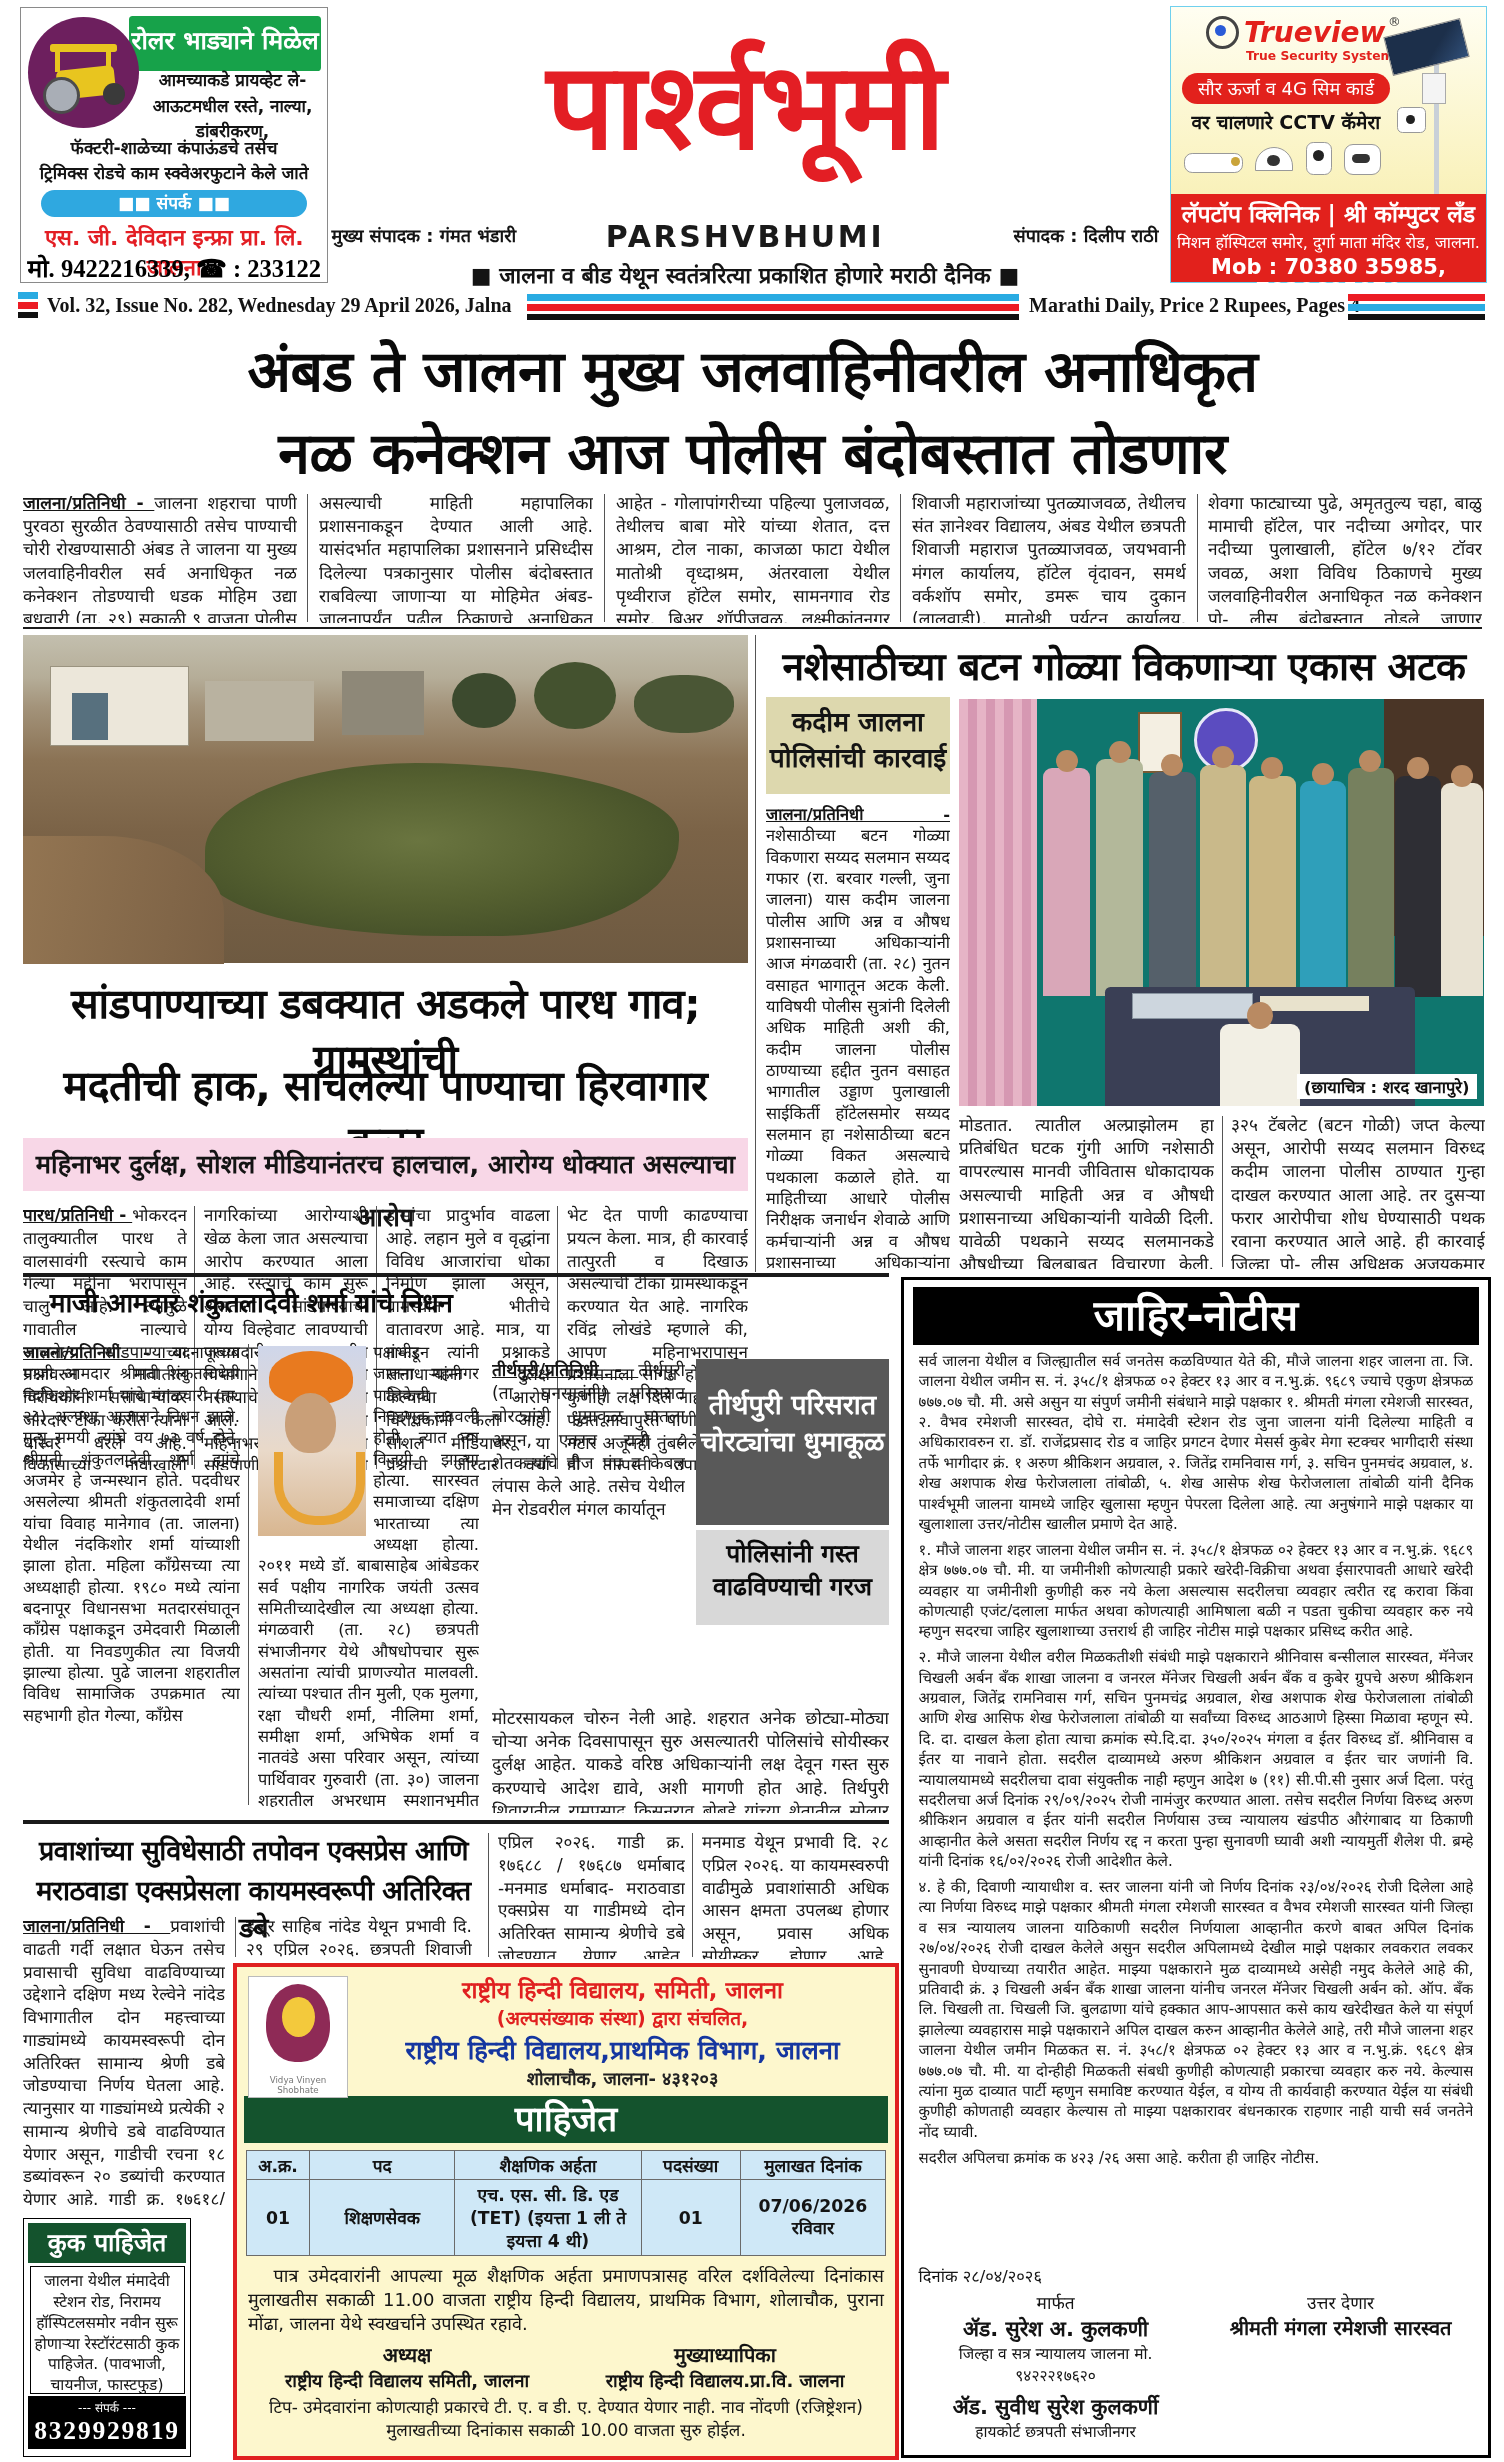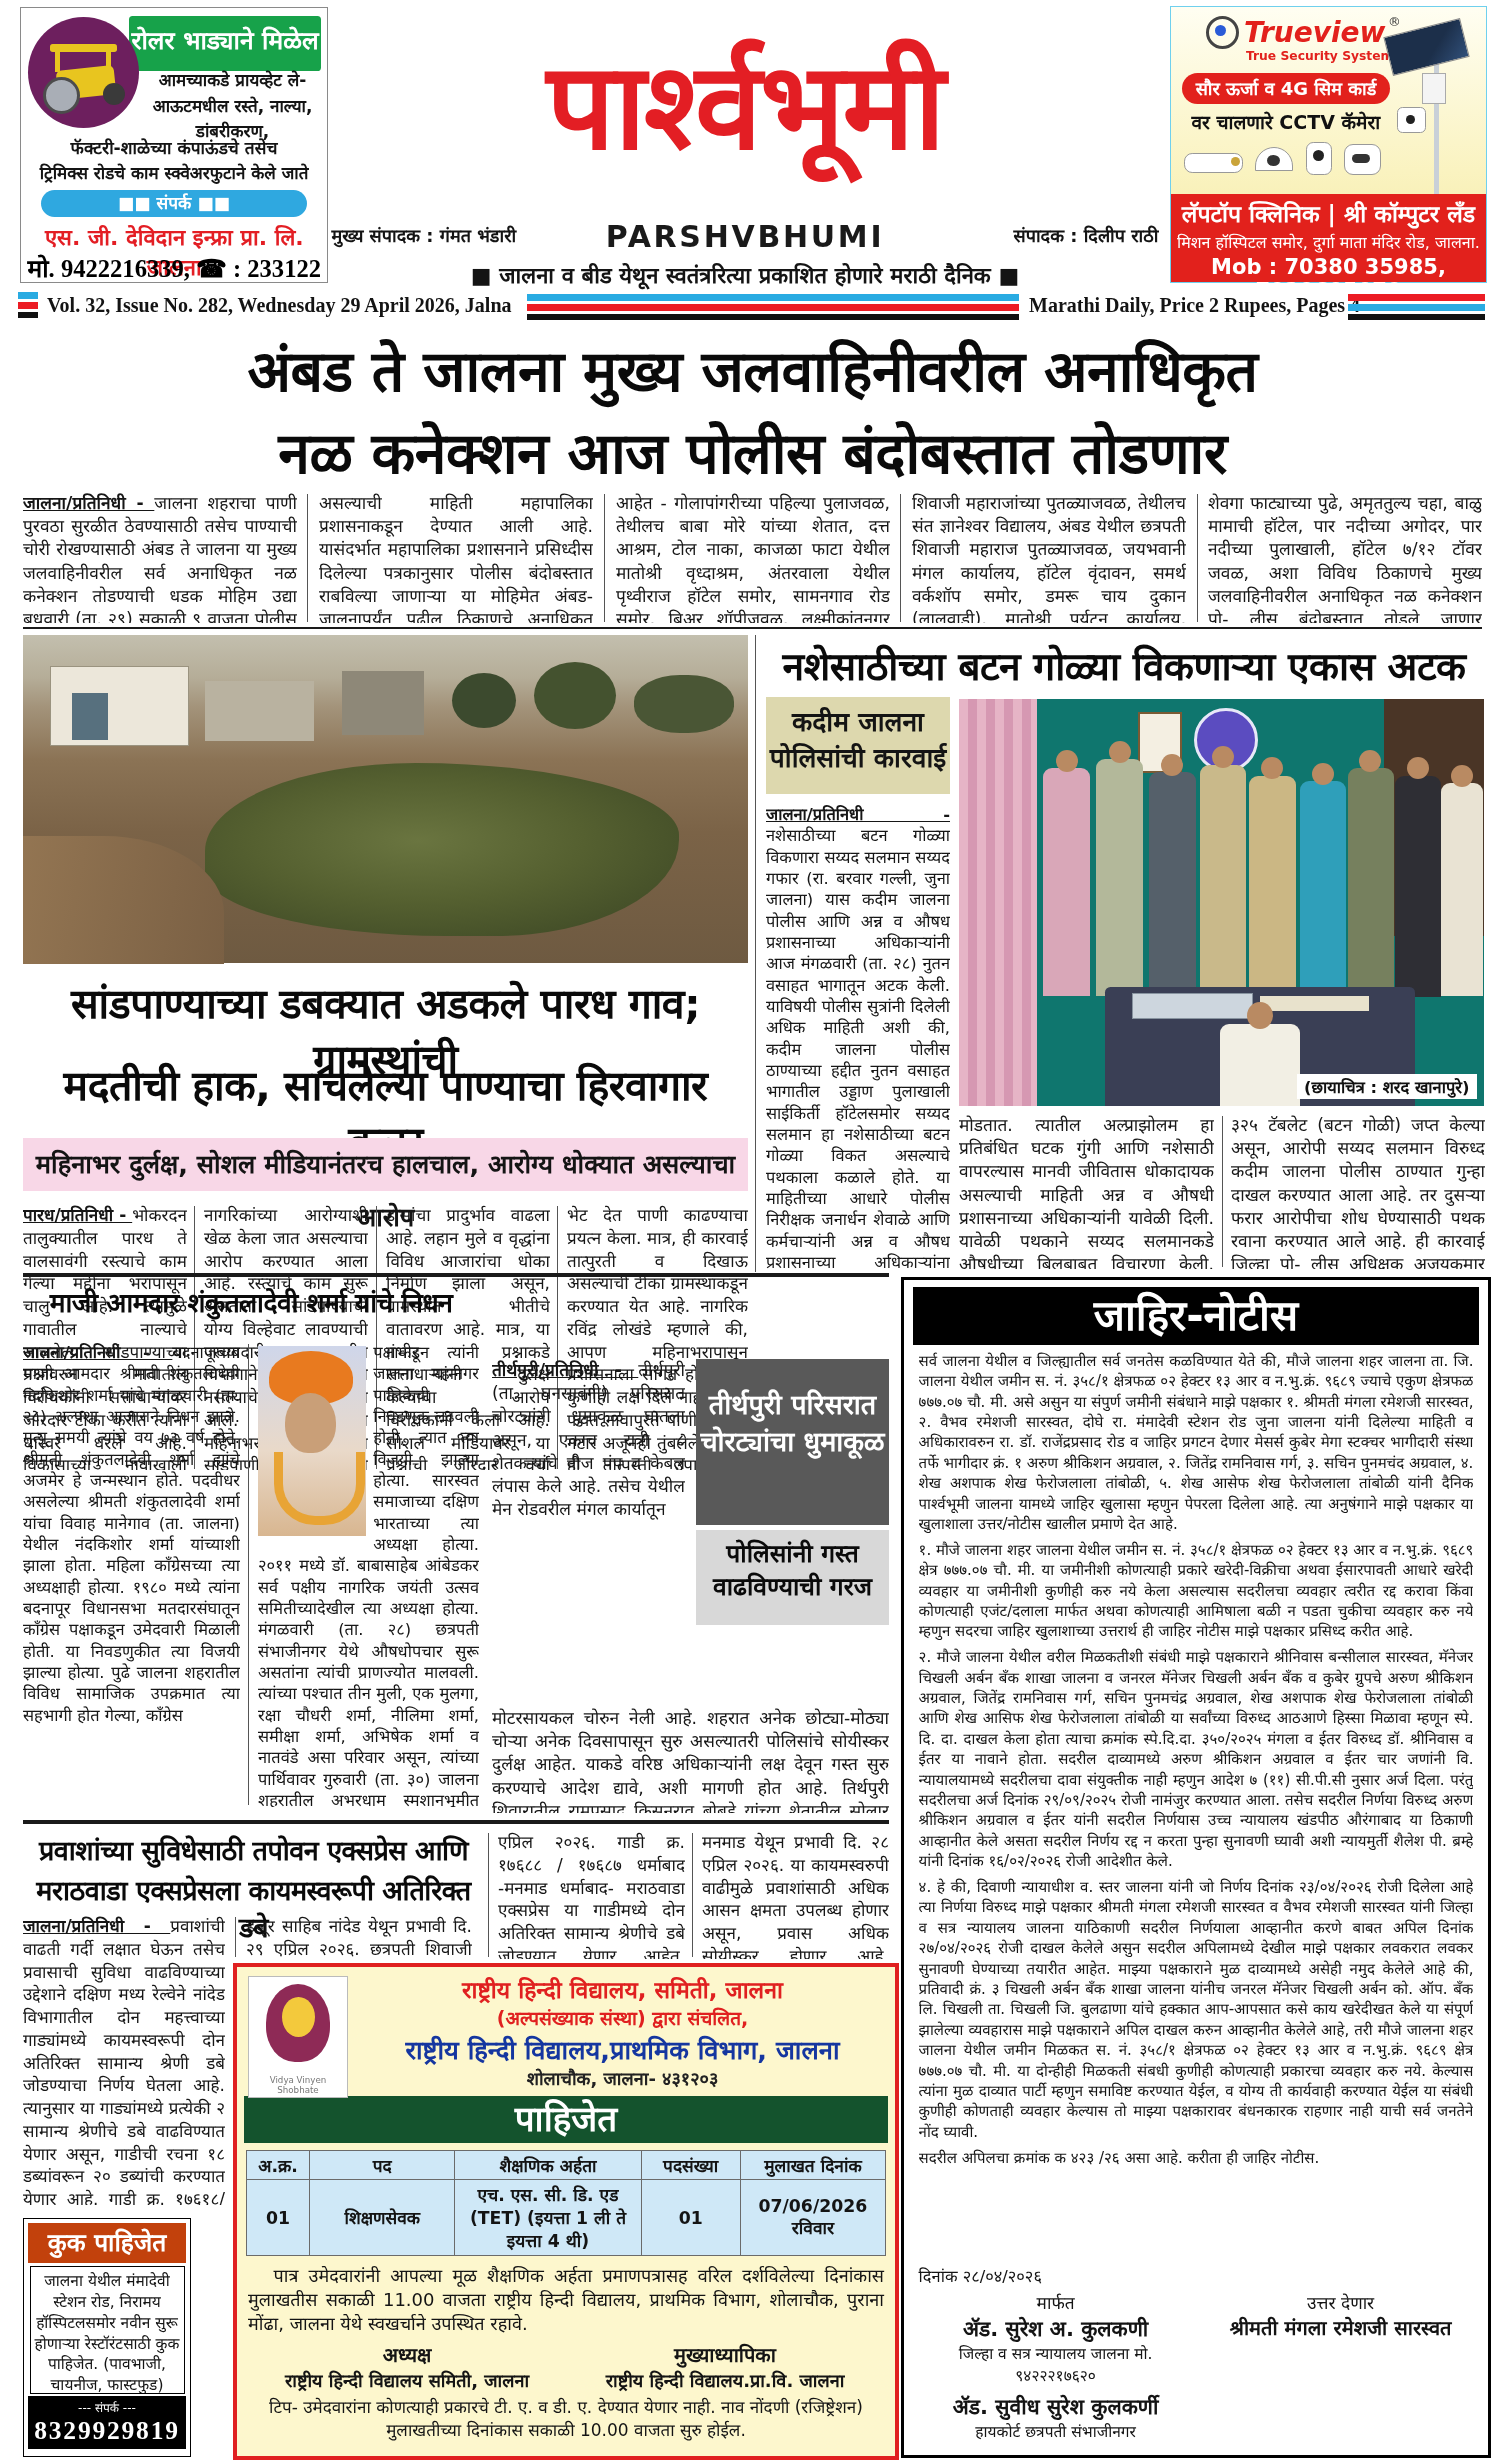--- a/index.html
+++ b/index.html
@@ -17,37 +17,37 @@
   .rule-v{background:#555;width:0.9px;}
   .headline{font-weight:900;color:#0a0a0a;letter-spacing:-0.5px;}
   .ovh{overflow:hidden;}
   
   .roller{border:1.4px solid #8a8a8a;background:#fff;}
   .green-banner{background:#17a24a;color:#fff;font-weight:900;}
   .purple-circle{background:#6d1f5e;border-radius:50%;}
   .blue-band{background:#2fa8e0;border-radius:14.6px;color:#fff;font-weight:bold;}
   .cctv{border:1.8px solid #6fd0ee;background:linear-gradient(180deg,#fffef2 0%,#faf3c0 60%,#f3e9a2 100%);}
   .cctv-red{background:#e2211c;color:#fff;}
-  .pill{background:#e2211c;color:#fff;border-radius:16.4px;font-weight:bold;}
+  .pill{background:#e2211c;color:#fff;border-radius:16.4px;font-weight:normal;}
   
   .pinkbar{background:#f8d7e7;}
   .beigebox{background:#ddd8ae;}
   .darkbox{background:#595959;color:#fff;}
   .graybox{background:#d8d8d8;color:#0a0a0a;}
   .noticebox{border:3.6px solid #000;background:#fff;}
   .noticetitle{background:#000;color:#fff;}
   .notice-body p{margin:0 0 5.5px 0;}
   
   .school{border:4.6px solid #e02020;background:#fdf7cd;}
   .school table{border-collapse:collapse;width:100%;}
   .school td,.school th{border:1.8px solid #6b6b6b;background:#cfe8f7;padding:2.7px 3.6px;text-align:center;}
   .redband{background:#14532d;color:#fff;}
   
   .cook-outer{border:1.8px solid #000;background:#fff;}
-  .cook-head{background:#c2410c;color:#fff;}
+  .cook-head{background:#14532d;color:#fff;}
   .cook-inner{border:1.8px solid #000;}
   .cook-foot{background:#000;color:#fff;}
   
   .photo1{background:linear-gradient(180deg,#c3bfae 0%,#b5ad98 13%,#a3937a 22%,#8b7355 38%,#7b6347 60%,#6e5a41 100%);}
   .pond{background:radial-gradient(ellipse at 45% 45%,#6a7540 0%,#556030 45%,#434e28 80%);
         border-radius:48% 60% 42% 55%/55% 45% 60% 40%;}
   .photo2{background:#0f766e;}
   .person{border-radius:9px 9px 0 0;}
   .head-c{background:#b98a62;border-radius:50%;}
   .tbl{background:#3a3f55;}

